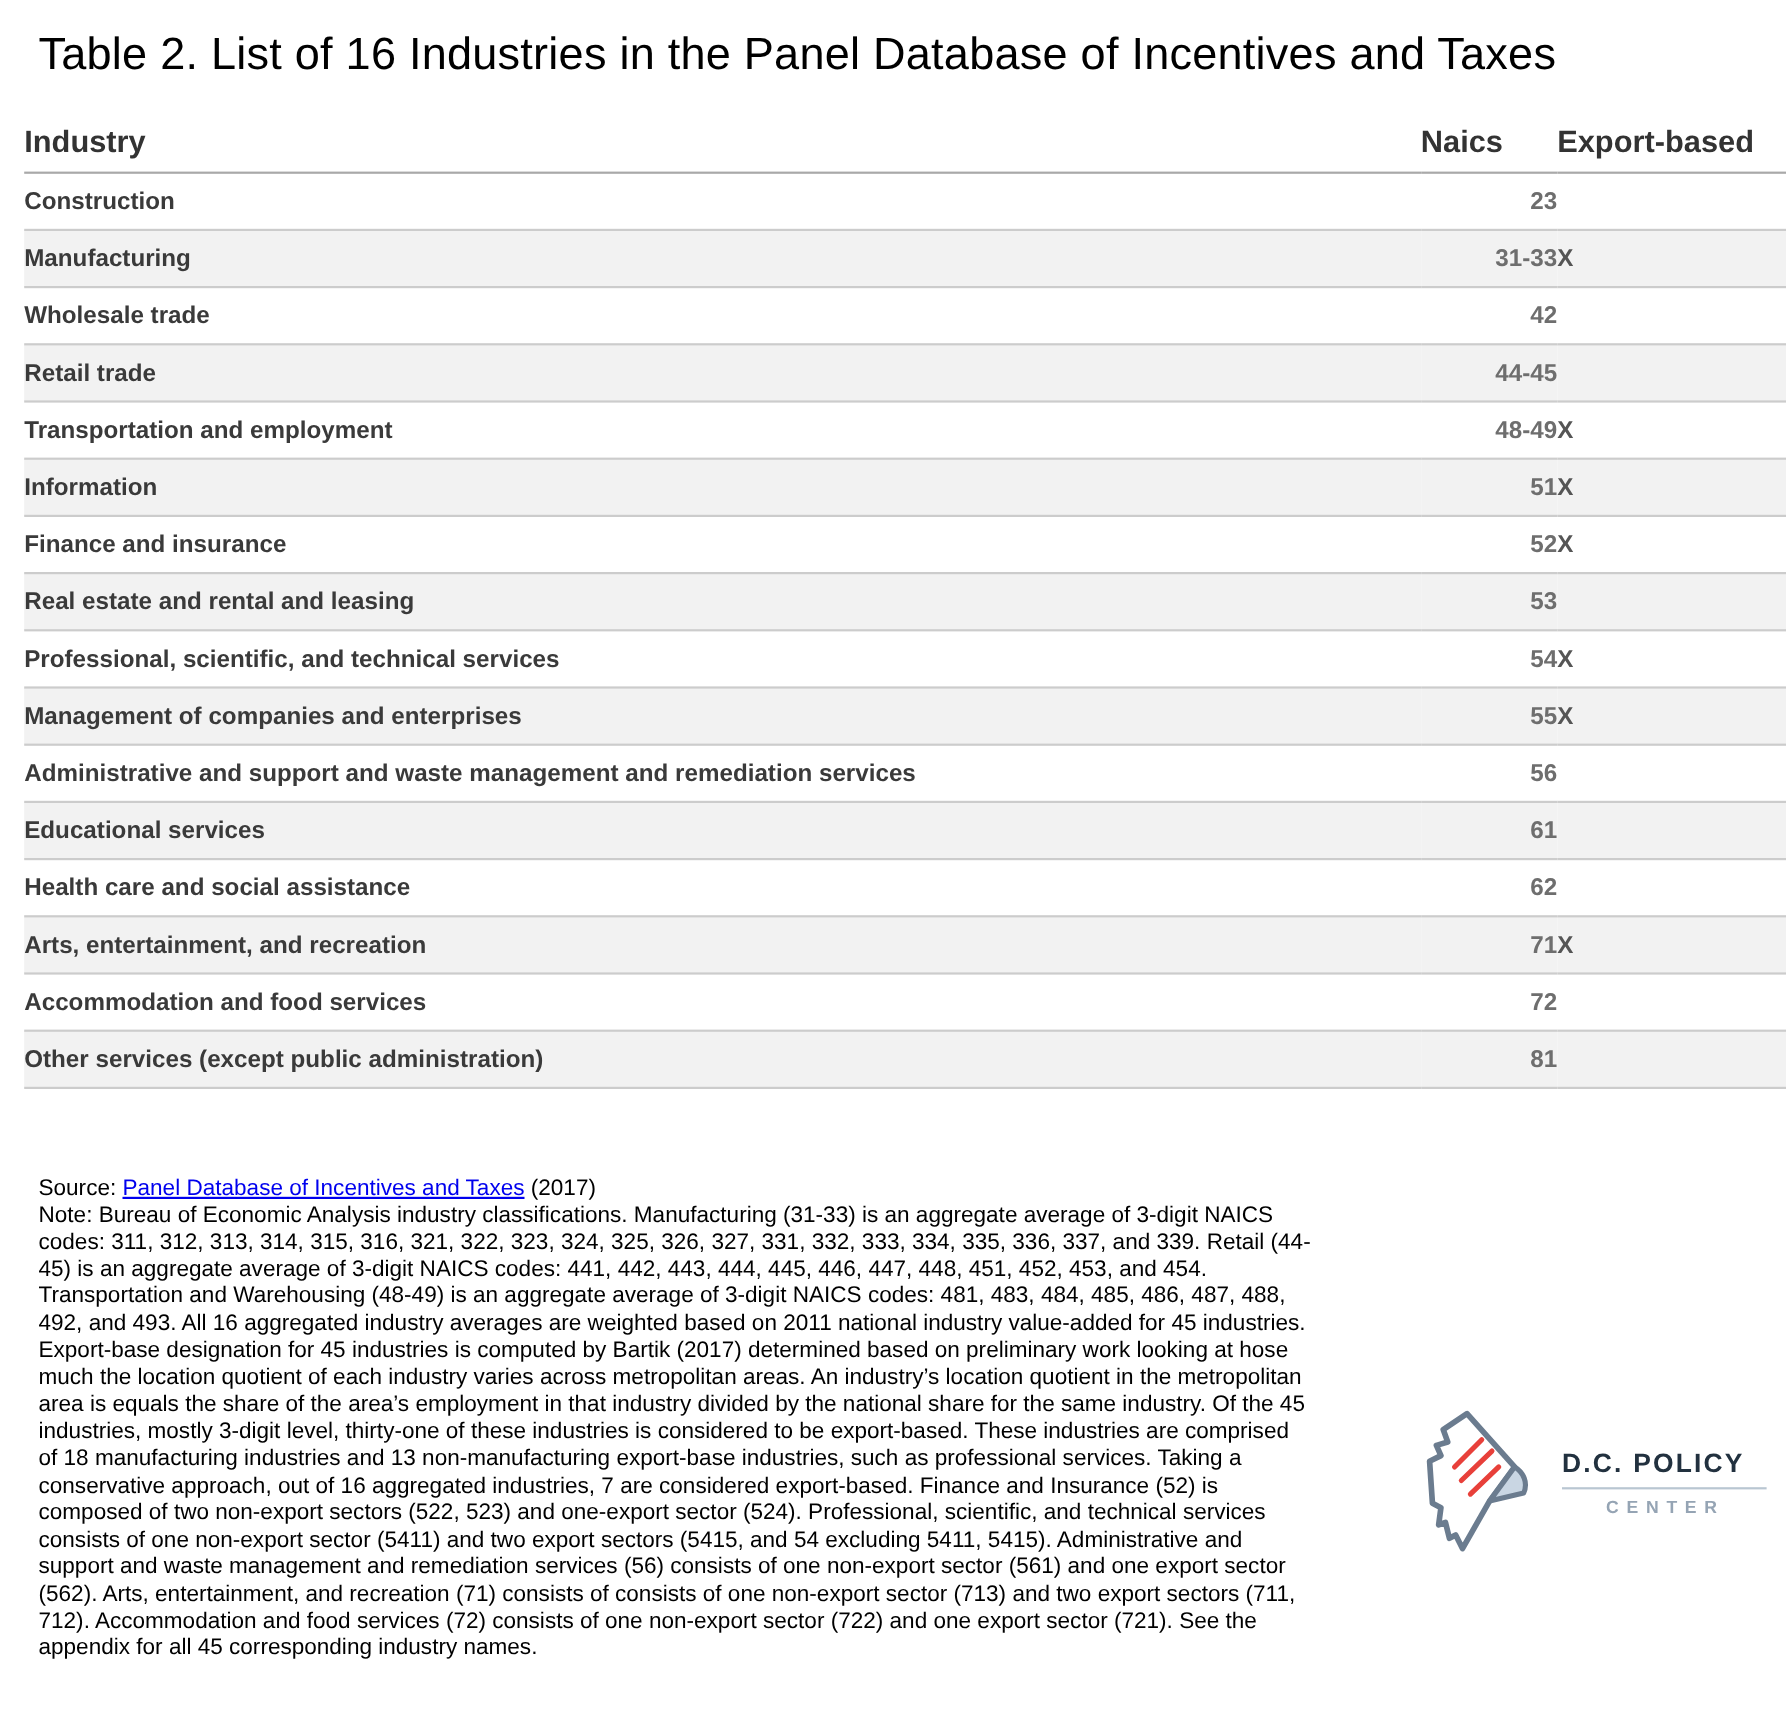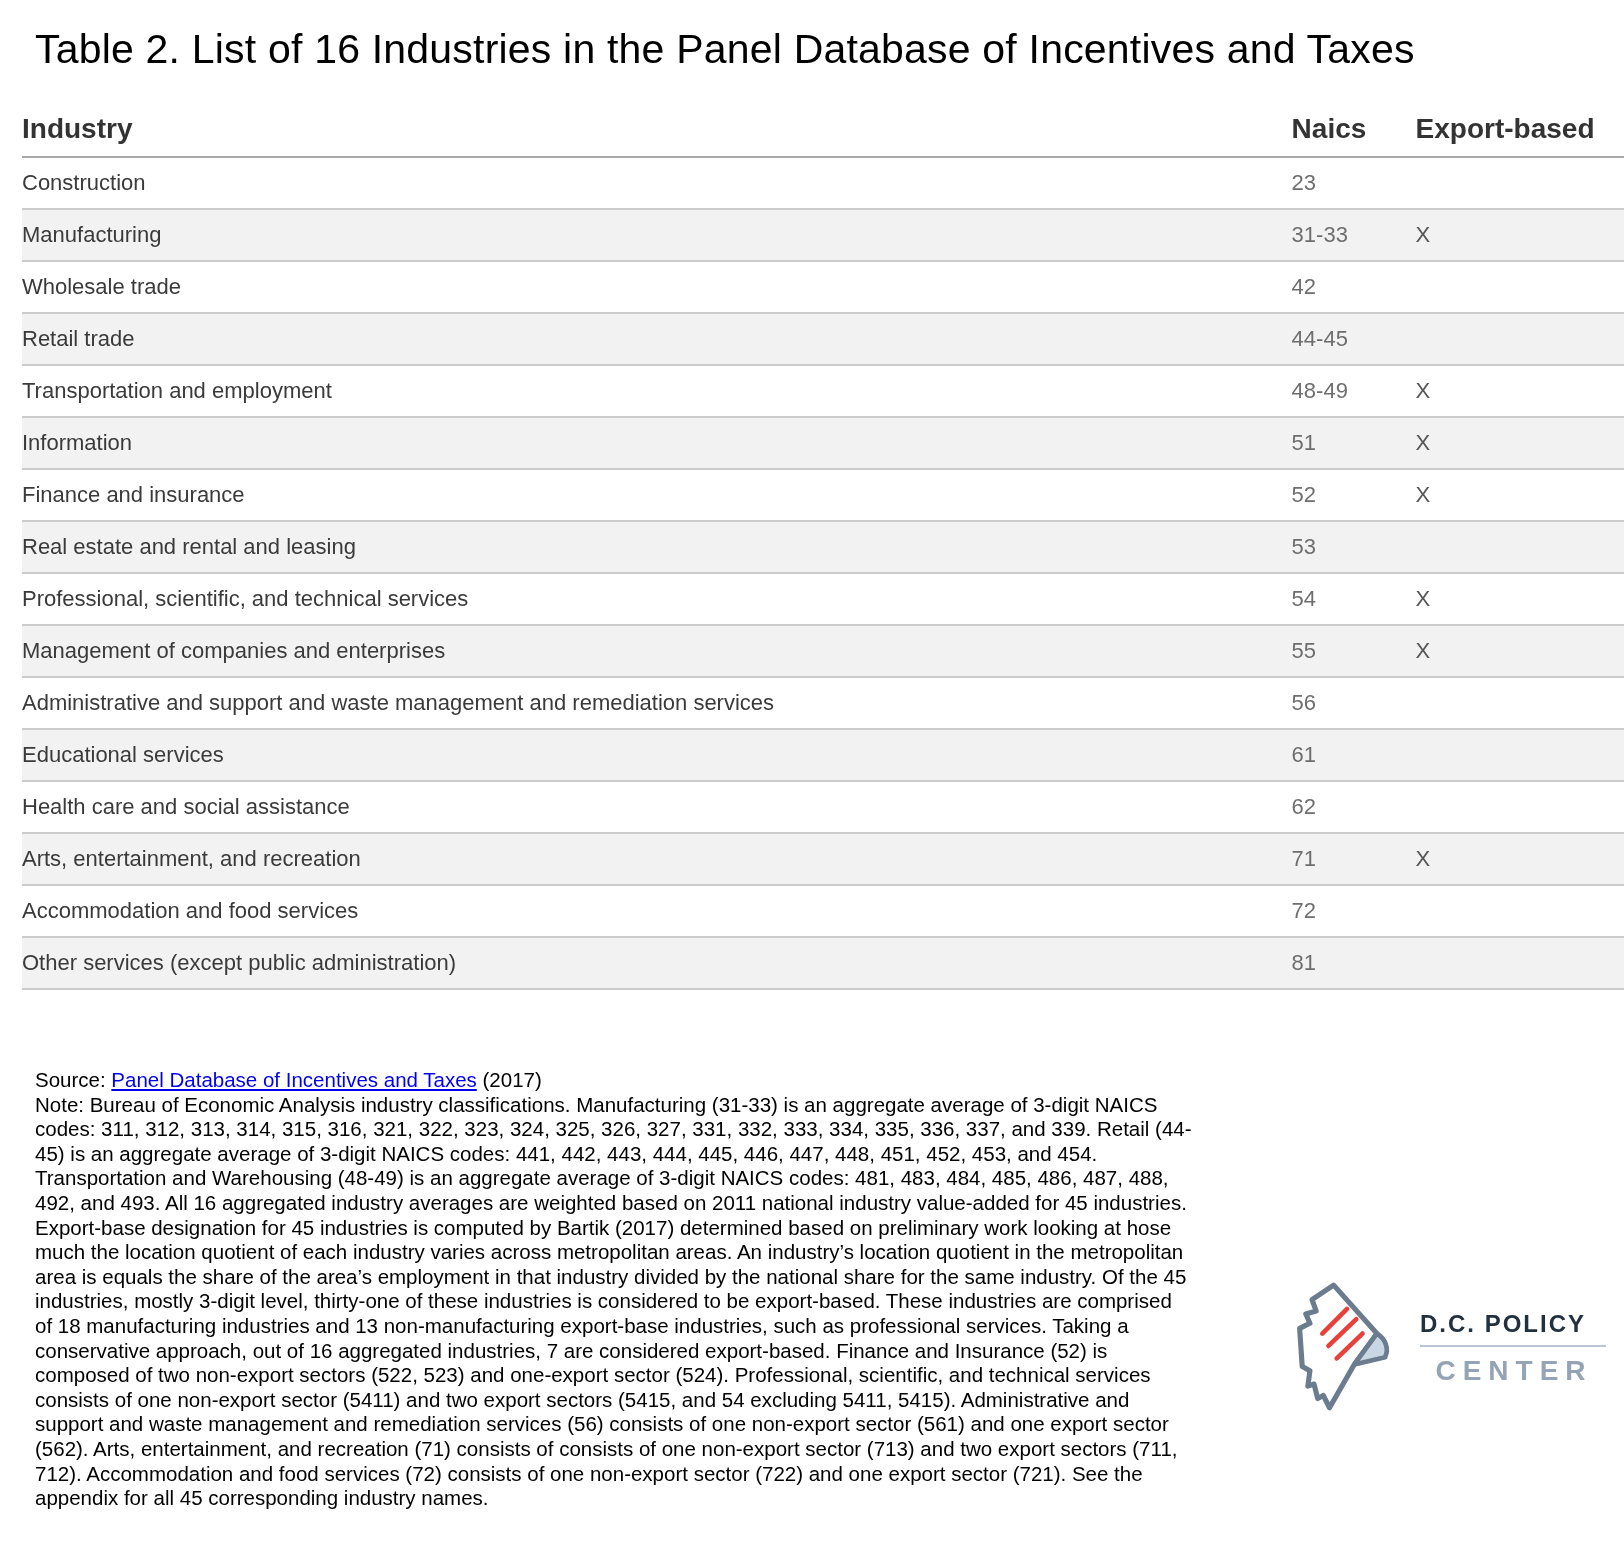--- a/index.html
+++ b/index.html
@@ -32,23 +32,24 @@
     padding: 6px 0 11px 0;
     border-bottom: 2px solid #a9a9a9;
     vertical-align: bottom;
   }
   table.industries td {
     font-size: 22px;
     height: 50px;
     padding: 0;
     border-bottom: 2px solid #cccccc;
     vertical-align: middle;
+    font-weight: bold;
   }
   th.col-industry, td.col-industry { width: 1249px; padding-left: 13px; }
-  th.col-naics,    td.col-naics    { width: 122px; }
+  th.col-naics,    td.col-naics    { width: 122px; text-align: right; }
   th.col-export,   td.col-export   { width: 205px; }
   td.col-export { padding-left: 5px; }
   td.col-industry { color: #3a3a3a; }
   td.col-naics    { color: #6e6e6e; }
   td.col-export   { color: #555555; }
   table.industries tbody tr:nth-child(even) { background: #f2f2f2; }
 
   .footer-text {
     margin: 78px 0 0 35px;
     width: 1158px;
@@ -84,21 +85,21 @@
     color: #22313f;
     white-space: nowrap;
   }
   .logo-divider {
     height: 2px;
     background: #b9c6d2;
     margin: 7px 0 8px 0;
     width: 186px;
   }
   .logo-line2 {
-    font-size: 28px;
+    font-size: 16px;
     font-weight: 700;
     letter-spacing: 7px;
     color: #95a4b4;
     text-align: center;
     white-space: nowrap;
   }
 </style>
 </head>
 <body>
 

